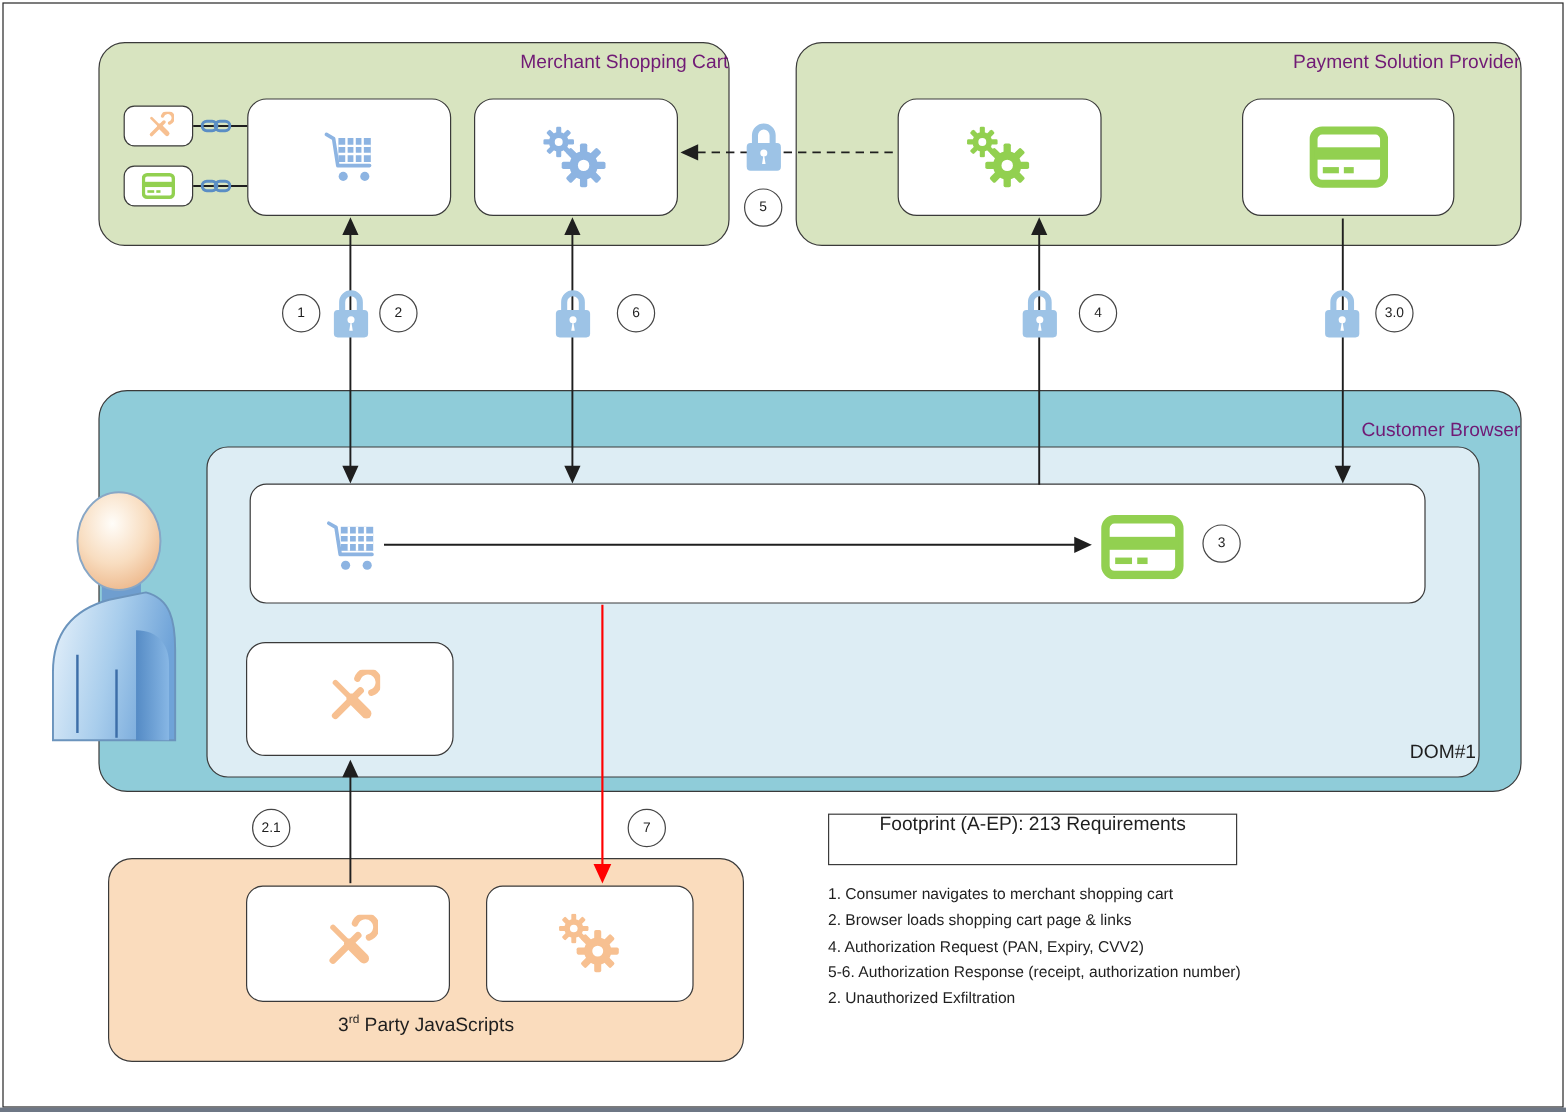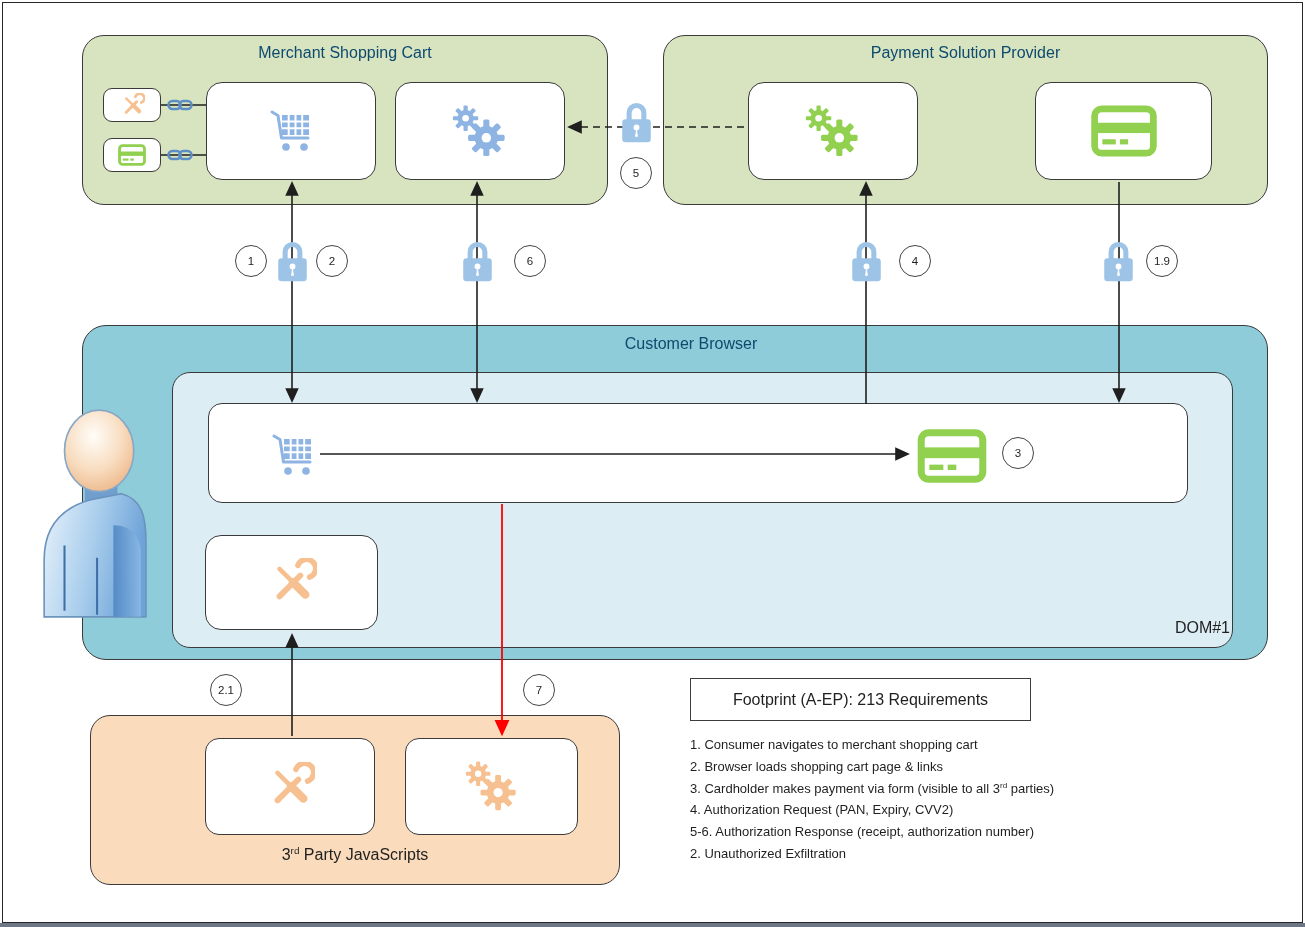--- a/index.html
+++ b/index.html
@@ -10,31 +10,31 @@
   #frame{position:absolute;left:2px;top:2px;right:2px;bottom:4px;border:1px solid #262626;}
   #bottom-strip{position:absolute;left:0;right:0;bottom:0;height:4px;background:#6e7785;}
   .panel{position:absolute;border:1.5px solid #3a3a3a;box-sizing:border-box;}
   .green{background:var(--box_green);border-radius:22px;}
   .teal{background:var(--box_teal);border-radius:24px;}
   .teal-inner{background:var(--box_teal_inner);border-radius:18px;}
   .orange-p{background:var(--box_orange);border-radius:20px;}
   .white-box{position:absolute;background:#fff;border:1.4px solid #3a3a3a;box-sizing:border-box;
     display:flex;align-items:center;justify-content:center;}
   .r16{border-radius:16px;} .r14{border-radius:14px;} .r9{border-radius:9px;}
-  .title{position:absolute;left:0;right:0;text-align:center;font-size:16px;color:#0c4a6e;}
+  .title{position:absolute;left:0;right:0;text-align:right;font-size:16px;color:#701a75;}
   .badge{position:absolute;width:32px;height:32px;border-radius:50%;background:#fff;
     border:1.3px solid #454545;box-sizing:border-box;display:flex;align-items:center;
     justify-content:center;font-size:11.5px;color:#1f1f1f;z-index:6;}
   .icon-abs{position:absolute;display:flex;align-items:center;justify-content:center;}
   .lockpos{position:absolute;width:37px;height:46px;z-index:6;color:var(--lock_blue);}
   #overlay{position:absolute;left:0;top:0;z-index:5;pointer-events:none;}
   .person-pos{position:absolute;left:36px;top:404px;width:112px;height:216px;z-index:3;}
   #dom-label{position:absolute;left:1040px;top:619px;width:190px;text-align:right;font-size:16px;}
   #footprint{position:absolute;left:690px;top:678px;width:341px;height:43px;background:#fff;
-    border:1.6px solid #3c3c3c;box-sizing:border-box;display:flex;align-items:center;
+    border:1.6px solid #3c3c3c;box-sizing:border-box;display:flex;
     justify-content:center;font-size:16px;}
   #steps-list{position:absolute;left:690px;top:734px;width:612px;font-size:13px;line-height:21.8px;}
   sup{font-size:62%;line-height:0;}
   .tp-label{position:absolute;left:0;right:0;top:130px;text-align:center;font-size:16px;}
   svg{display:block;}
 </style>
 </head>
 <body>
 
 <svg width="0" height="0" style="position:absolute" aria-hidden="true">
@@ -174,21 +174,21 @@
   </div>
   <div class="white-box r16" style="left:1035px;top:82px;width:177px;height:98px;">
     <span style="color:var(--icon_green)">
       <svg width="66" height="52">
           <use href="#card"></use>
         </svg>
       </span>
   </div>
 
   <div class="panel teal" style="left:82px;top:325px;width:1186px;height:335px;">
-    <div class="title" style="top:9px;margin-left:32px;">Customer Browser</div>
+    <div class="title" style="top:24px;margin-left:32px;">Customer Browser</div>
   </div>
   <div class="panel teal-inner" style="left:172px;top:372px;width:1061px;height:276px;border-width:1.4px;"></div>
   <div id="dom-label">DOM#1</div>
 
   <div class="white-box r14" style="left:208px;top:403px;width:980px;height:100px;justify-content:flex-start;">
     <span class="icon-abs" style="left:60px;top:27px;">
       <svg width="48" height="48" style="color:var(--icon_blue)">
           <use href="#cart"></use>
         </svg>
       </span>
@@ -230,21 +230,20 @@
         </svg>
       </span>
   </div>
 
   <div id="footprint">
     <span>Footprint (A-EP): 213 Requirements</span>
   </div>
   <div id="steps-list">
       <div>1. Consumer navigates to merchant shopping cart</div>
       <div>2. Browser loads shopping cart page &amp; links</div>
-      <div>3. Cardholder makes payment via form  (visible to all 3<sup>rd</sup> parties)</div>
       <div>4. Authorization Request (PAN, Expiry, CVV2)</div>
       <div>5-6. Authorization Response (receipt, authorization number)</div>
       <div>2. Unauthorized Exfiltration</div>
     </div>
 
   <svg id="overlay" width="1305" height="927">
     <g stroke="#1f1f1f" stroke-width="1.6" fill="#1f1f1f">
       <g>
         <line x1="292" y1="187" x2="292" y2="397"></line>
         <polygon points="292,183 286.5,195 297.5,195"></polygon>
@@ -309,18 +308,18 @@
   <div class="lockpos" style="left:618px;top:99px;">
       <svg width="37" height="46">
         <use href="#lock"></use>
       </svg>
     </div>
 
   <div class="badge" style="left:235px;top:245px;">1</div>
   <div class="badge" style="left:316px;top:245px;">2</div>
   <div class="badge" style="left:514px;top:245px;">6</div>
   <div class="badge" style="left:899px;top:245px;">4</div>
-  <div class="badge" style="left:1146px;top:245px;">1.9</div>
+  <div class="badge" style="left:1146px;top:245px;">3.0</div>
   <div class="badge" style="left:620px;top:157px;">5</div>
   <div class="badge" style="left:1002px;top:437px;">3</div>
   <div class="badge" style="left:210px;top:674px;">2.1</div>
   <div class="badge" style="left:523px;top:674px;">7</div>
 </div>
 
 </body></html>

